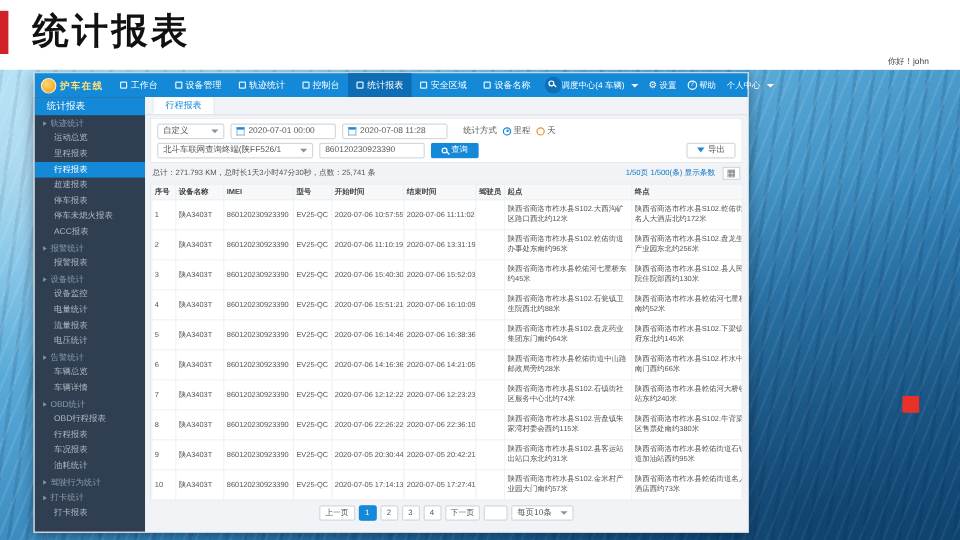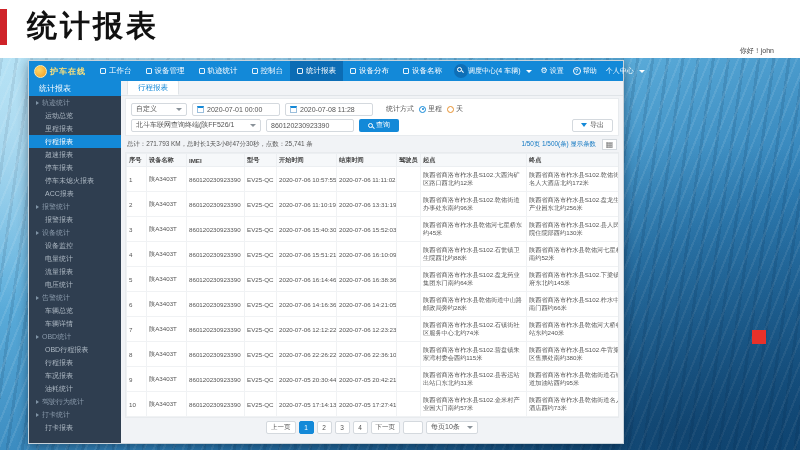--- a/index.html
+++ b/index.html
@@ -133,21 +133,21 @@
         <div class="nav-item">
           <span class="ni-icon"></span>
           <span>控制台</span>
         </div>
         <div class="nav-item active">
           <span class="ni-icon"></span>
           <span>统计报表</span>
         </div>
         <div class="nav-item">
           <span class="ni-icon"></span>
-          <span>设备分布</span>
+          <span>安全区域</span>
         </div>
         <div class="nav-item">
           <span class="ni-icon"></span>
           <span>设备名称</span>
         </div>
       </div>
     <div class="nav-search">
         <span class="mag"></span>
       </div>
     <div class="nav-right" id="nav-right">

